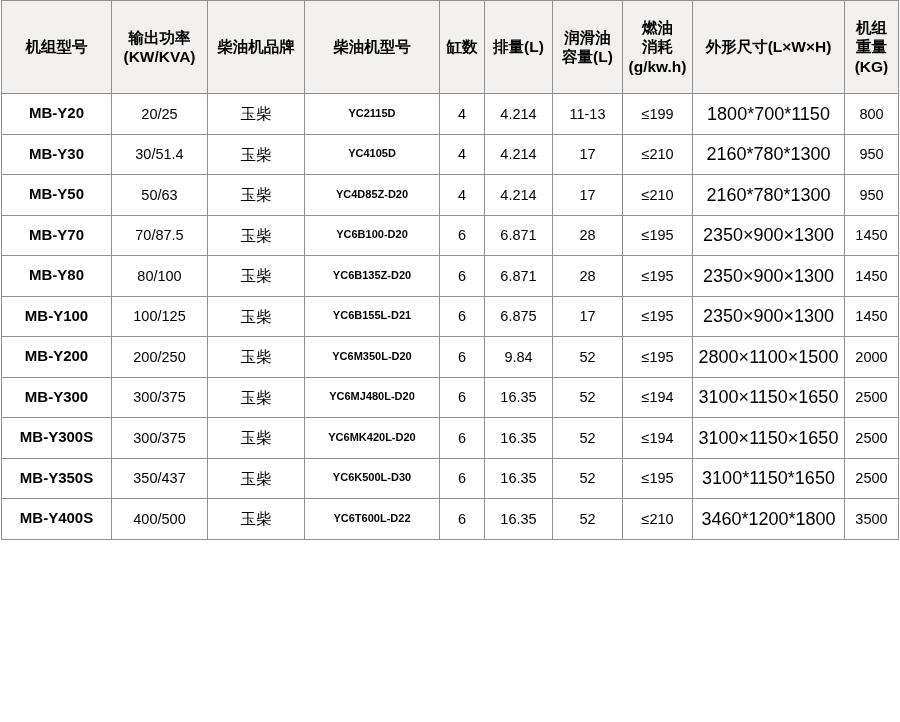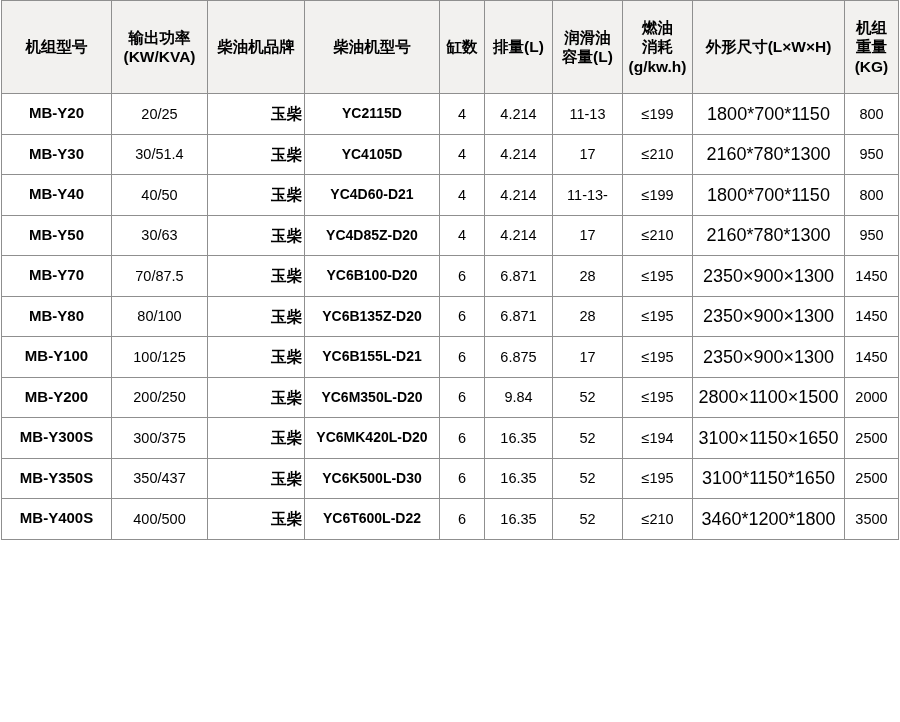--- a/index.html
+++ b/index.html
@@ -47,27 +47,26 @@
   }
   table.spec tbody td {
     height: 39.5px;
     background: #ffffff;
   }
   table.spec tbody td.model {
     font-weight: bold;
     font-size: 15px;
   }
   table.spec tbody td.brand {
-    font-weight: bold;
+    font-weight: normal;
     font-size: 15.5px;
-    text-align: right;
   }
   table.spec tbody td.engine {
     font-weight: bold;
-    font-size: 14px;
+    font-size: 11px;
   }
   table.spec tbody td.dims {
     font-size: 18px;
   }
   
   col.c0 { width: 110px; }
   col.c1 { width: 96px; }
   col.c2 { width: 97px; }
   col.c3 { width: 135px; }
   col.c4 { width: 45px; }
@@ -153,34 +152,22 @@
           <td class="brand">玉柴</td>
           <td class="engine">YC4105D</td>
           <td class="cyl">4</td>
           <td class="disp">4.214</td>
           <td class="oil">17</td>
           <td class="fuel">≤210</td>
           <td class="dims">2160*780*1300</td>
           <td class="weight">950</td>
         </tr>
         <tr>
-          <td class="model">MB-Y40</td>
-          <td class="power">40/50</td>
-          <td class="brand">玉柴</td>
-          <td class="engine">YC4D60-D21</td>
-          <td class="cyl">4</td>
-          <td class="disp">4.214</td>
-          <td class="oil">11-13-</td>
-          <td class="fuel">≤199</td>
-          <td class="dims">1800*700*1150</td>
-          <td class="weight">800</td>
-        </tr>
-        <tr>
           <td class="model">MB-Y50</td>
-          <td class="power">30/63</td>
+          <td class="power">50/63</td>
           <td class="brand">玉柴</td>
           <td class="engine">YC4D85Z-D20</td>
           <td class="cyl">4</td>
           <td class="disp">4.214</td>
           <td class="oil">17</td>
           <td class="fuel">≤210</td>
           <td class="dims">2160*780*1300</td>
           <td class="weight">950</td>
         </tr>
         <tr>
@@ -225,20 +212,32 @@
           <td class="brand">玉柴</td>
           <td class="engine">YC6M350L-D20</td>
           <td class="cyl">6</td>
           <td class="disp">9.84</td>
           <td class="oil">52</td>
           <td class="fuel">≤195</td>
           <td class="dims">2800×1100×1500</td>
           <td class="weight">2000</td>
         </tr>
         <tr>
+          <td class="model">MB-Y300</td>
+          <td class="power">300/375</td>
+          <td class="brand">玉柴</td>
+          <td class="engine">YC6MJ480L-D20</td>
+          <td class="cyl">6</td>
+          <td class="disp">16.35</td>
+          <td class="oil">52</td>
+          <td class="fuel">≤194</td>
+          <td class="dims">3100×1150×1650</td>
+          <td class="weight">2500</td>
+        </tr>
+        <tr>
           <td class="model">MB-Y300S</td>
           <td class="power">300/375</td>
           <td class="brand">玉柴</td>
           <td class="engine">YC6MK420L-D20</td>
           <td class="cyl">6</td>
           <td class="disp">16.35</td>
           <td class="oil">52</td>
           <td class="fuel">≤194</td>
           <td class="dims">3100×1150×1650</td>
           <td class="weight">2500</td>

